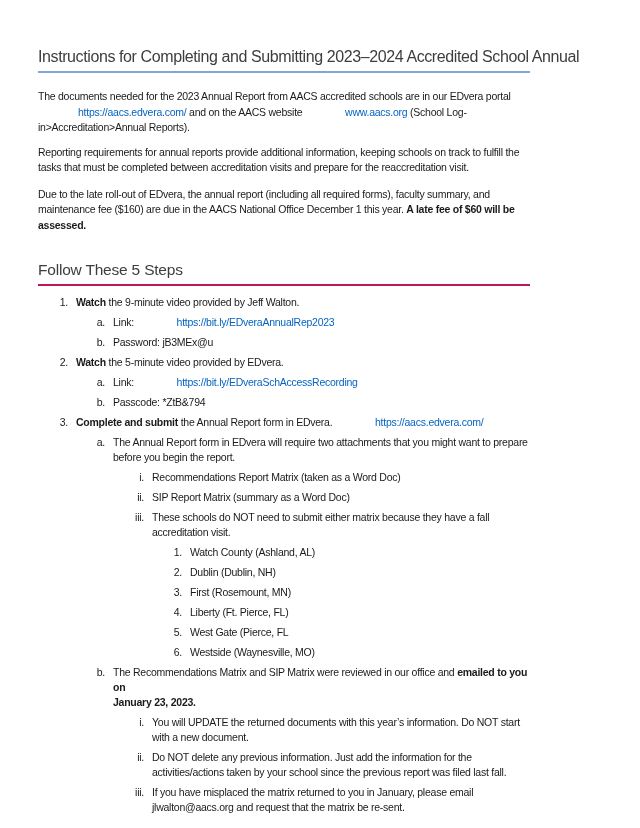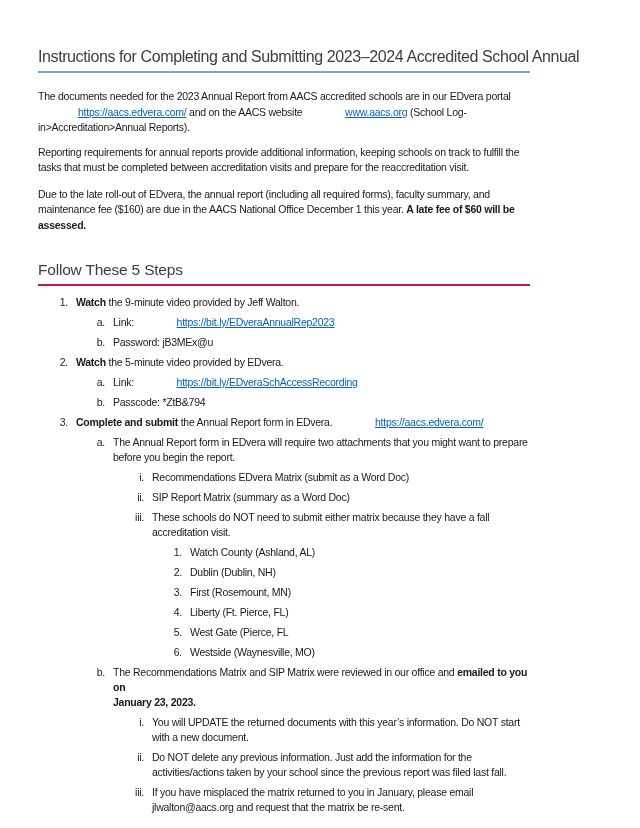--- a/index.html
+++ b/index.html
@@ -39,21 +39,20 @@
   .para {
     font-size: 10.5px;
     line-height: 15.5px;
     letter-spacing: -0.25px;
     margin: 0 0 9px 0;
   }
   .para.last { margin-bottom: 0; }
   .bold { font-weight: 700; }
   .link {
     color: #0563c1;
-    text-decoration: underline;
     cursor: pointer;
     padding-left: 40px;
   }
   
   .section-heading {
     margin-top: 26px;
     border-bottom: 2px solid #be185d;
     padding-bottom: 4px;
     margin-bottom: 9px;
     color: #3d3d3d;
@@ -128,21 +127,21 @@
   <div class="li lv1">
     <span class="m">3.</span>
     <span class="t"><span class="bold">Complete and submit</span><span> the Annual Report form in EDvera. </span><a class="link">https://aacs.edvera.com/</a></span>
   </div>
   <div class="li lv2">
     <span class="m">a.</span>
     <span class="t">The Annual Report form in EDvera will require two attachments that you might want to prepare before you begin the report.</span>
   </div>
   <div class="li lv3">
     <span class="m">i.</span>
-    <span class="t">Recommendations EDvera Matrix (submit as a Word Doc)</span>
+    <span class="t">Recommendations Report Matrix (taken as a Word Doc)</span>
   </div>
   <div class="li lv3">
     <span class="m">ii.</span>
     <span class="t">SIP Report Matrix (summary as a Word Doc)</span>
   </div>
   <div class="li lv3">
     <span class="m">iii.</span>
     <span class="t">These schools do NOT need to submit either matrix because they have a fall accreditation visit.</span>
   </div>
 

